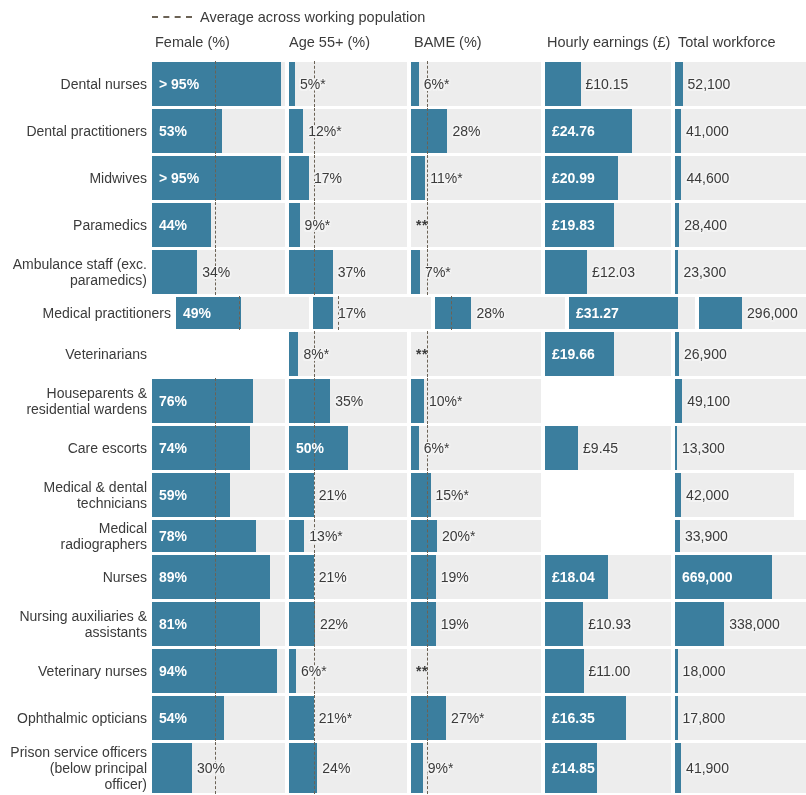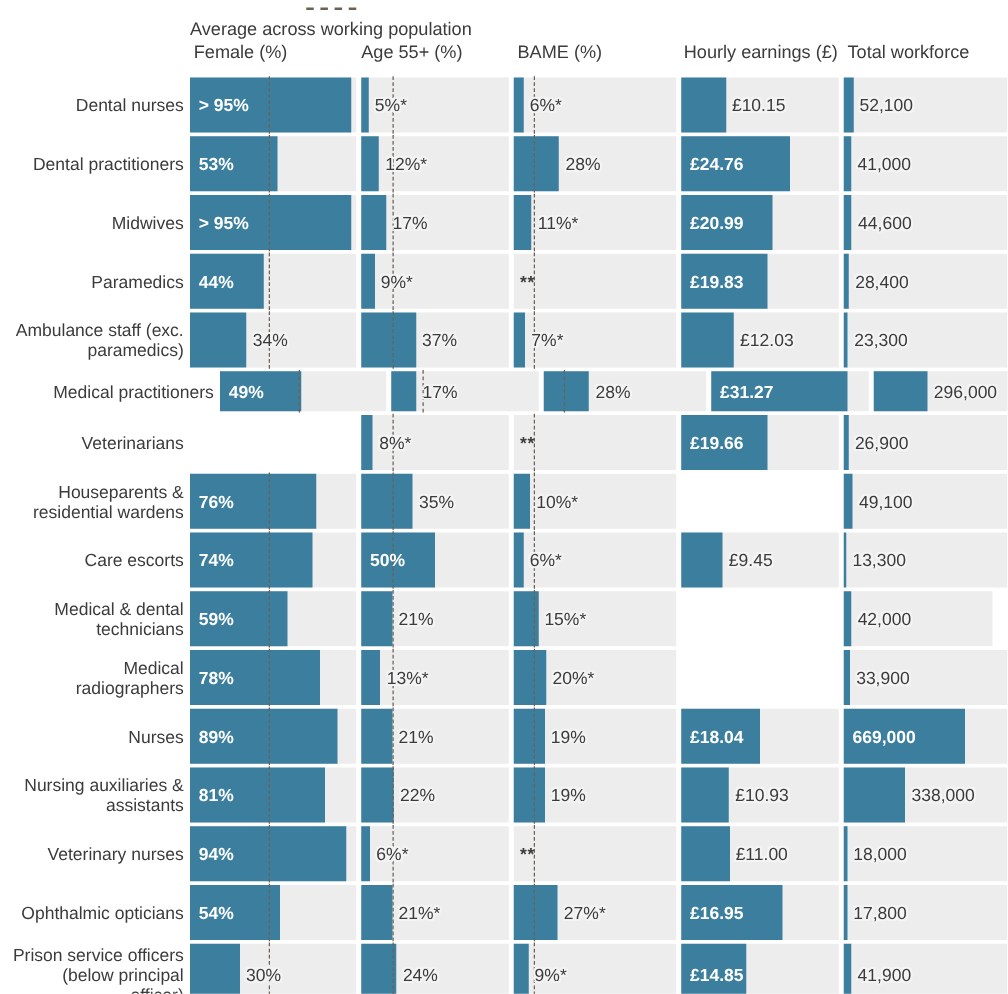--- a/index.html
+++ b/index.html
@@ -18,21 +18,20 @@
   }
 
   
   .legend {
     position: absolute;
     left: 152px; top: 6px;
     height: 22px;
     display: flex;
     align-items: center;
     gap: 8px;
-    flex-direction: column;
   }
   .legend-dash {
     display: block;
     width: 40px; height: 0;
     border-top: 2px dashed #6b6255;
   }
   .legend-label {
     font-size: 14.5px;
     color: #3b3b3b;
     white-space: nowrap;
@@ -382,21 +381,21 @@
         <div class="cell" style="left: 411px; width: 130px;">
           <div class="bar" style="width: 19.5px;"></div>
           <div class="avgline" style="left: 15.6px;"></div>
           <div class="val outside" style="left: 24.5px;">15%*</div>
         </div>
         <div class="cell" style="left: 675px; width: 119px;">
           <div class="bar" style="width: 6.11333px;"></div>
           <div class="val outside" style="left: 11.1133px;">42,000</div>
         </div>
       </div>
-      <div class="row" style="height: 44px;">
+      <div class="row" style="height: 32px;">
         <div class="row-label">Medical
 radiographers</div>
         <div class="cell" style="left: 152px; width: 133px;">
           <div class="bar" style="width: 103.74px;"></div>
           <div class="avgline" style="left: 62.51px;"></div>
           <div class="val inside" style="left: 7px;">78%</div>
         </div>
         <div class="cell" style="left: 289px; width: 118px;">
           <div class="bar" style="width: 15.34px;"></div>
           <div class="avgline" style="left: 24.78px;"></div>
@@ -502,21 +501,21 @@
           <div class="avgline" style="left: 24.78px;"></div>
           <div class="val outside" style="left: 29.78px;">21%*</div>
         </div>
         <div class="cell" style="left: 411px; width: 130px;">
           <div class="bar" style="width: 35.1px;"></div>
           <div class="avgline" style="left: 15.6px;"></div>
           <div class="val outside" style="left: 40.1px;">27%*</div>
         </div>
         <div class="cell" style="left: 545px; width: 126px;">
           <div class="bar" style="width: 80.99px;"></div>
-          <div class="val inside" style="left: 7px;">£16.95</div>
+          <div class="val inside" style="left: 7px;">£16.35</div>
         </div>
         <div class="cell" style="left: 675px; width: 131px;">
           <div class="bar" style="width: 2.59089px;"></div>
           <div class="val outside" style="left: 7.59089px;">17,800</div>
         </div>
       </div>
       <div class="row" style="height: 50px;">
         <div class="row-label">Prison service officers
 (below principal
 officer)</div>

